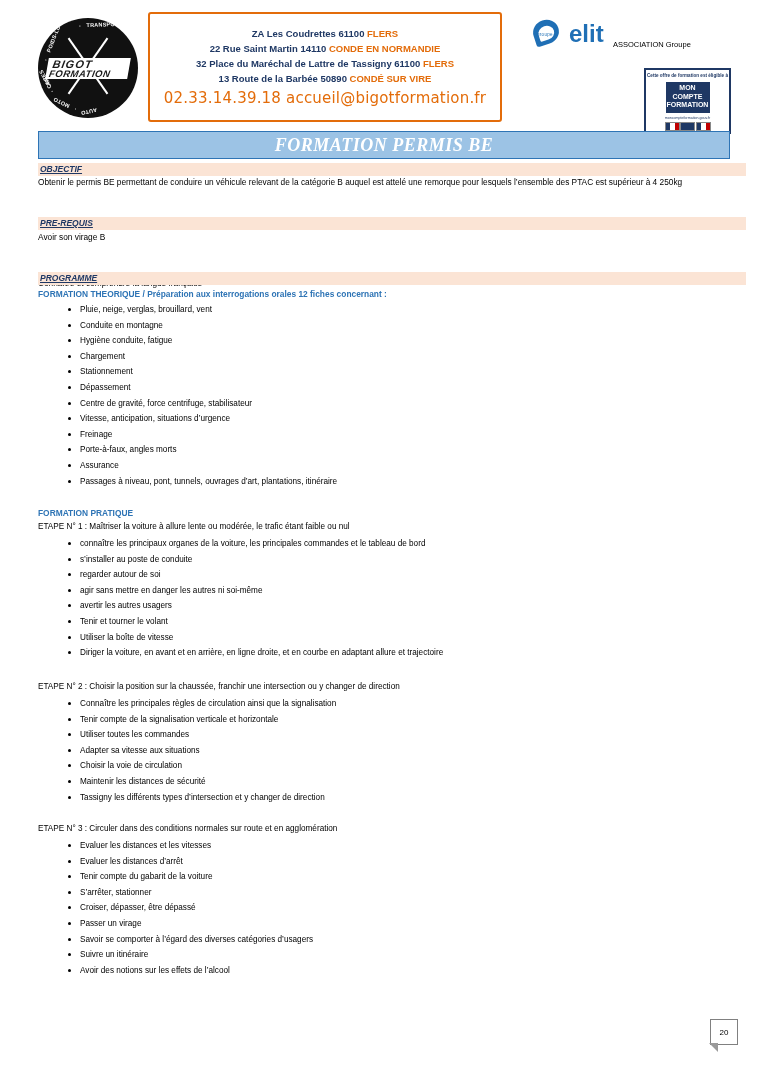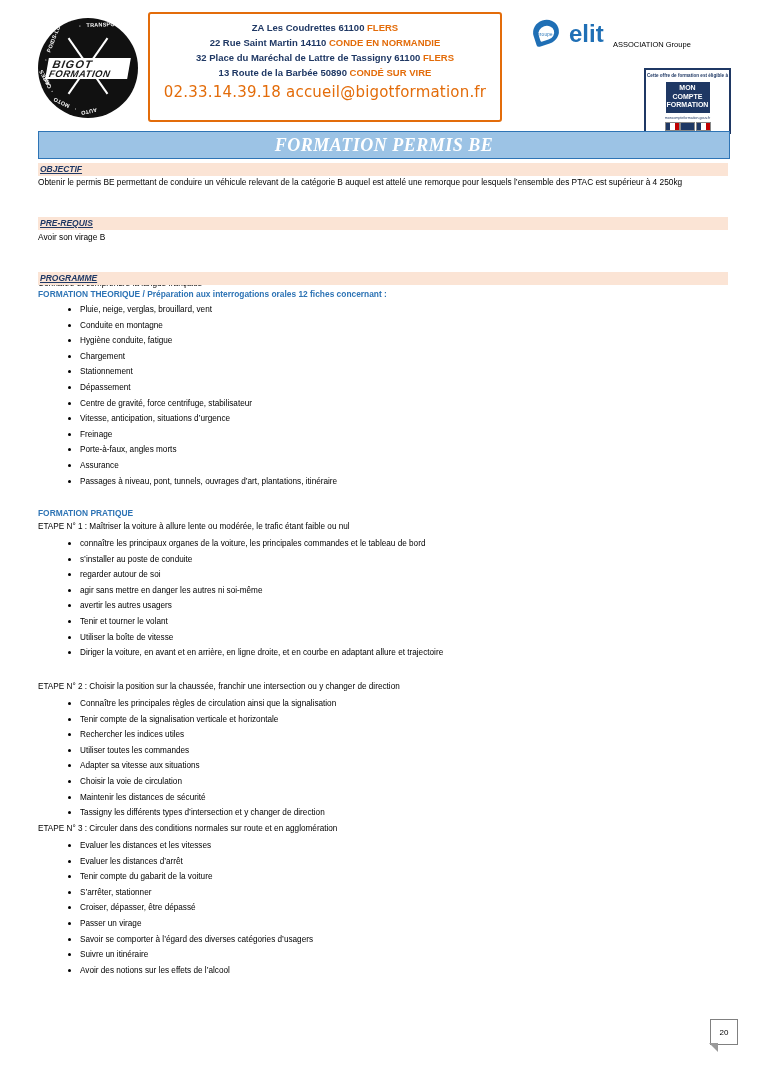--- a/index.html
+++ b/index.html
@@ -113,21 +113,21 @@
   }
   .addr-line {
     text-align: center;
     font-size: 9.5px;
     font-weight: bold;
     color: #1F3864;
     font-family: "Liberation Sans", sans-serif;
     line-height: 15px;
     white-space: nowrap;
   }
-  .addr-line:nth-child(1) { margin-top: 6px; }
+  .addr-line:nth-child(1) { margin-top: 12px; }
   .addr-line .city { color: #E36C0A; }
   .addr-contact {
     text-align: center;
     margin-top: 3px;
     font-size: 15px;
     color: #E36C0A;
     font-weight: normal;
     font-family: "DejaVu Sans", sans-serif;
     letter-spacing: 0.2px;
   }
@@ -252,20 +252,21 @@
     letter-spacing: 0.5px;
   }
 
   
   .band {
     position: absolute;
     left: 38px;
     width: 690px;
     height: 13px;
     background: #FBE4D5;
+    padding-left: 18px;
   }
   .band span {
     position: absolute;
     left: 2px;
     top: 1px;
     font-size: 8.5px;
     font-weight: bold;
     font-style: italic;
     color: #1F3864;
     text-decoration: underline;
@@ -460,21 +461,20 @@
     <li>avertir les autres usagers</li>
     <li>Tenir et tourner le volant</li>
     <li>Utiliser la boîte de vitesse</li>
     <li>Diriger la voiture, en avant et en arrière, en ligne droite, et en courbe en adaptant allure et trajectoire</li>
   </ul>
 
   <div class="etape" style="top:682px;">ETAPE N° 2 : Choisir la position sur la chaussée, franchir une intersection ou y changer de direction</div>
   <ul class="bullets" style="left:66px; top:696px; width:660px;">
     <li>Connaître les principales règles de circulation ainsi que la signalisation</li>
     <li>Tenir compte de la signalisation verticale et horizontale</li>
-    <li>Rechercher les indices utiles</li>
     <li>Utiliser toutes les commandes</li>
     <li>Adapter sa vitesse aux situations</li>
     <li>Choisir la voie de circulation</li>
     <li>Maintenir les distances de sécurité</li>
     <li>Tassigny les différents types d’intersection et y changer de direction</li>
   </ul>
 
   <div class="etape" style="top:824px;">ETAPE N° 3 : Circuler dans des conditions normales sur route et en agglomération</div>
   <ul class="bullets" style="left:66px; top:838px; width:660px;">
     <li>Evaluer les distances et les vitesses</li>

